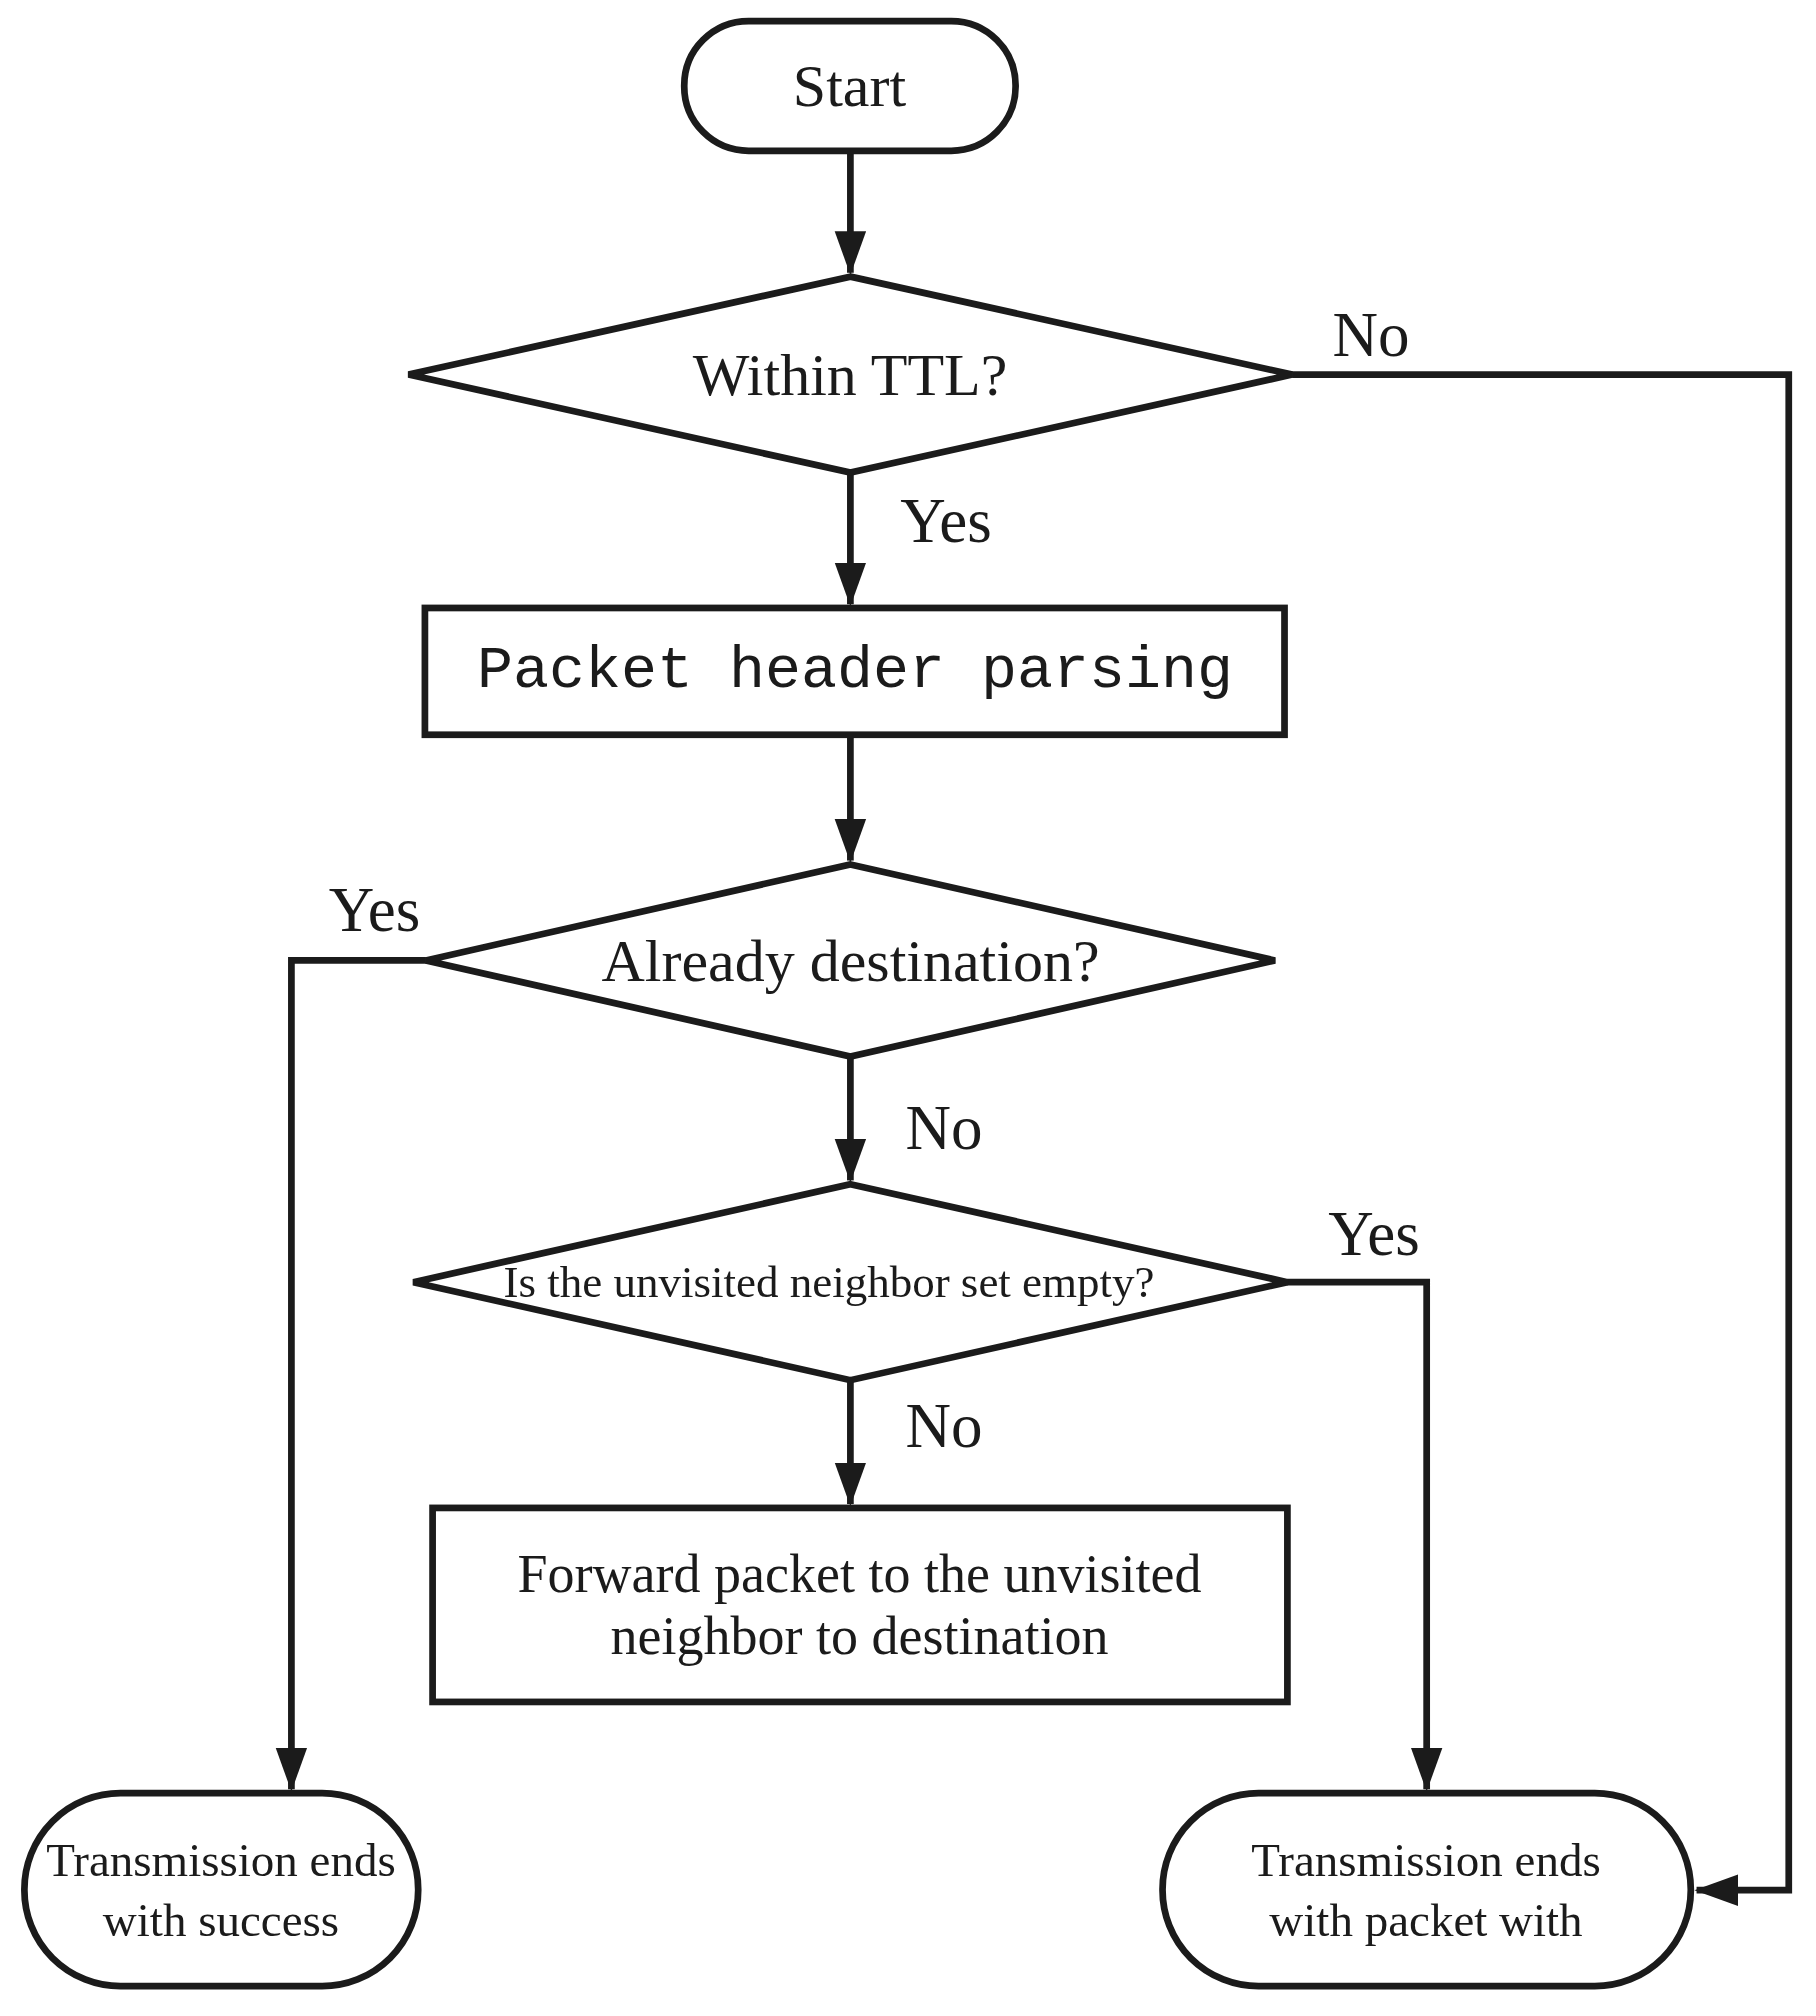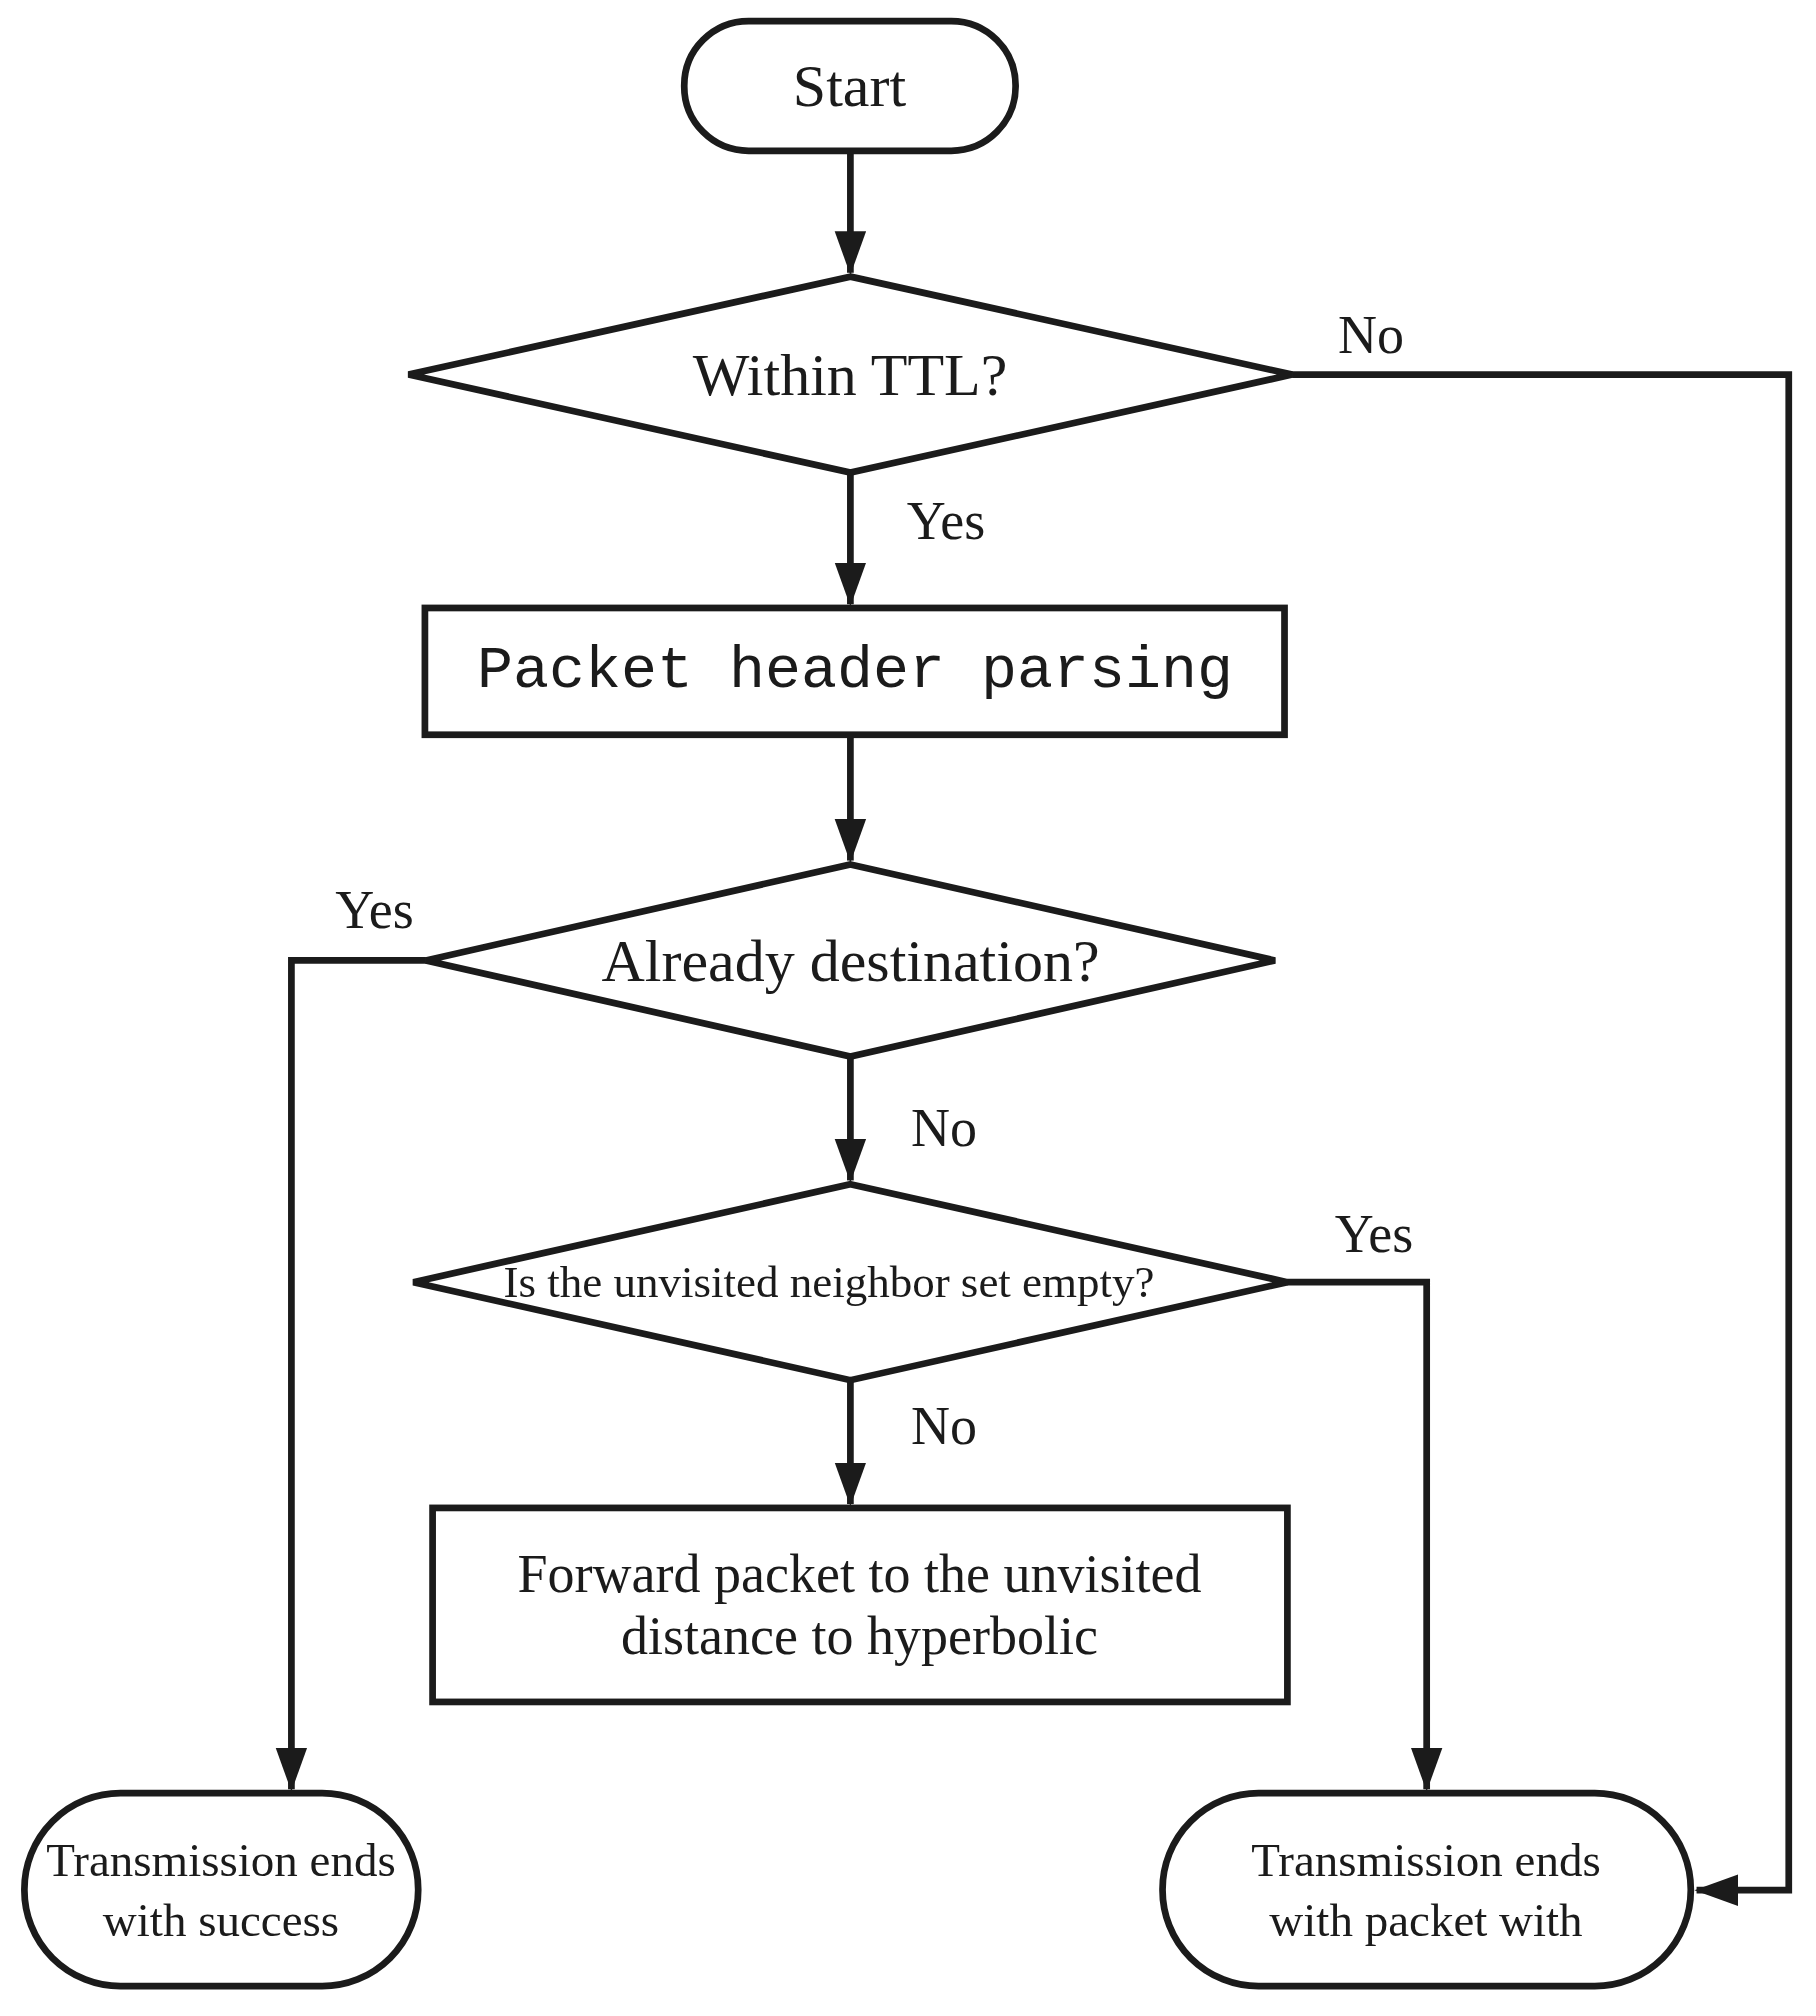--- a/index.html
+++ b/index.html
@@ -38,21 +38,21 @@
     position: absolute;
     display: flex;
     align-items: center;
     justify-content: center;
     text-align: center;
     white-space: nowrap;
     line-height: 1.15;
   }
   .node-font  { font-size: 60px; }
   .small-font { font-size: 45px; }
-  .edge-font  { font-size: 54px; }
+  .edge-font  { font-size: 63px; }
   .proc2-font { font-size: 54px; line-height: 1.15; }
   .term-font  { font-size: 47px; line-height: 1.26; }
   .col { flex-direction: column; }
 </style>
 </head>
 <body>
 
 <div id="canvas">
 
   <svg id="shapes" viewBox="0 0 1891 2099" xmlns="http://www.w3.org/2000/svg">
@@ -86,21 +86,21 @@
   <div class="lbl node-font" style="left:684px; top:21px; width:331px; height:130px;">Start</div>
 
   <div class="lbl node-font" style="left:425px; top:608px; width:860px; height:127px;font-family:Liberation Mono, monospace;">Packet header parsing</div>
 
   <div class="lbl node-font" style="left:426px; top:865px; width:849px; height:192px;">Already destination?</div>
 
   <div class="lbl small-font" style="left:392px; top:1185px; width:874px; height:196px;">Is the unvisited neighbor set empty?</div>
 
   <div class="lbl proc2-font col" style="left:432px; top:1508px; width:855px; height:194px;">
     <div>Forward packet to the unvisited</div>
-    <div>distance to hyperbolic</div>
+    <div>neighbor to destination</div>
   </div>
 
   <div class="lbl term-font col" style="left:24px; top:1794px; width:394px; height:193px;">
     <div>Transmission ends</div>
     <div>with success</div>
   </div>
 
   <div class="lbl term-font col" style="left:1162px; top:1794px; width:528px; height:193px;">
     <div>Transmission ends</div>
     <div>with packet with</div>

